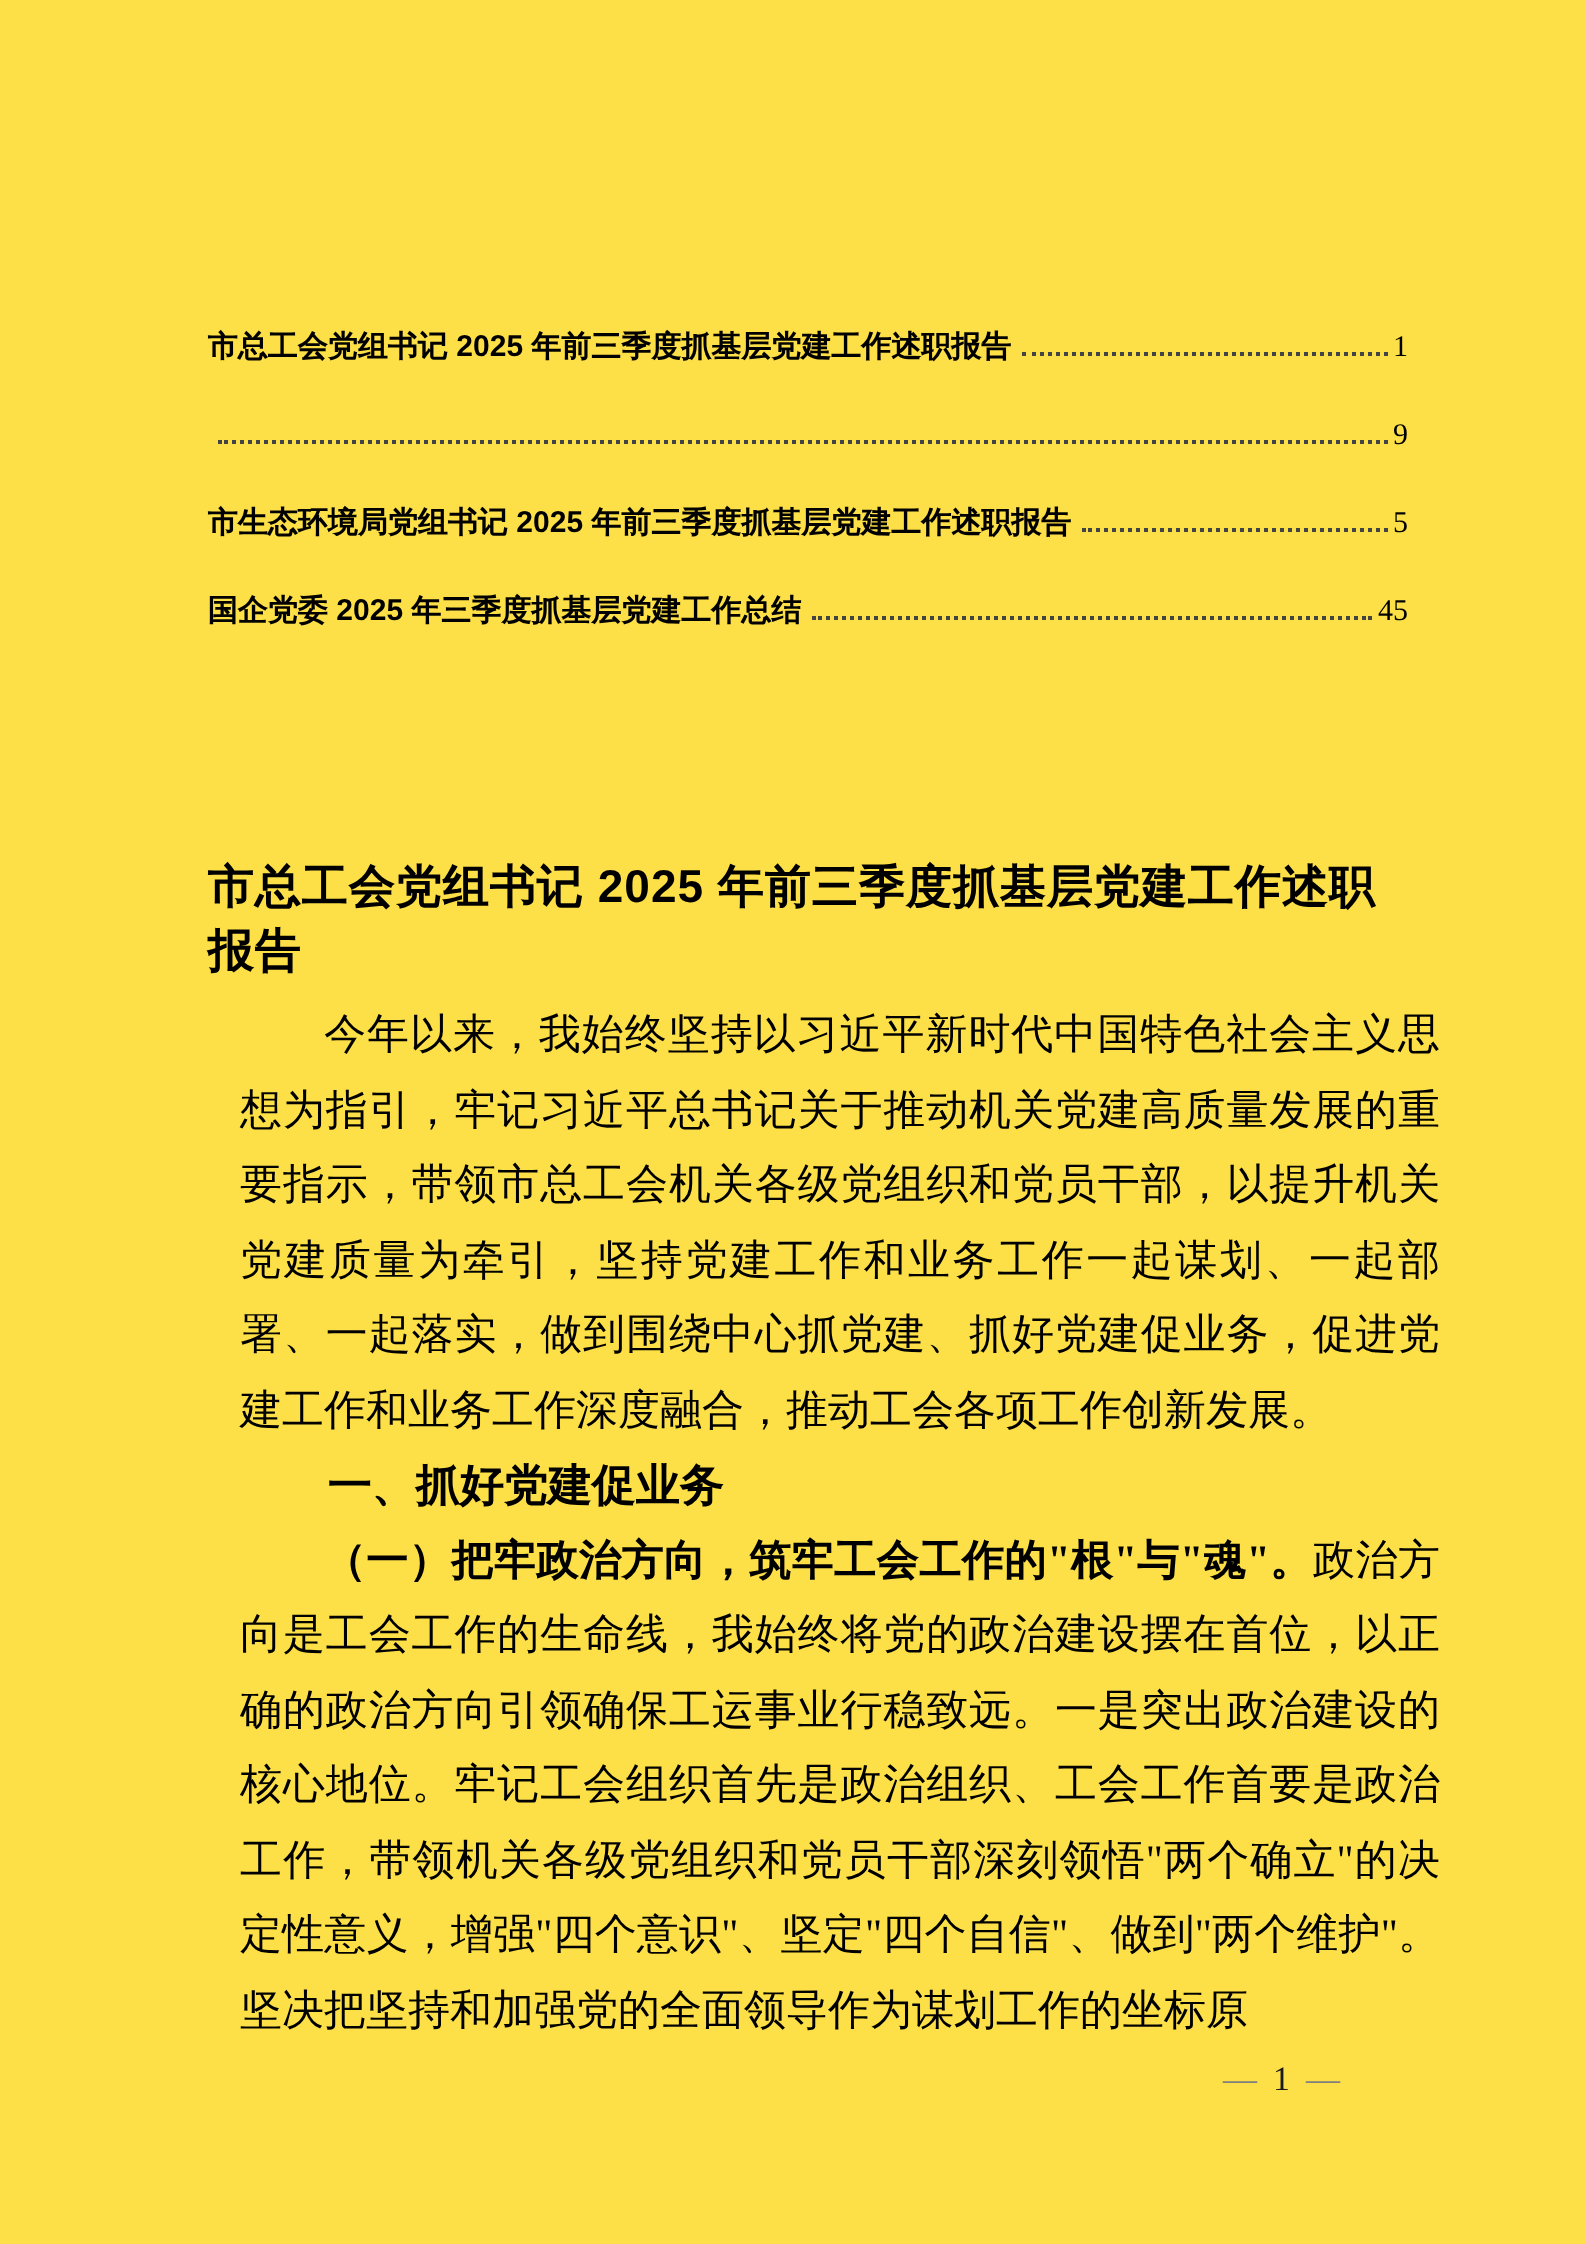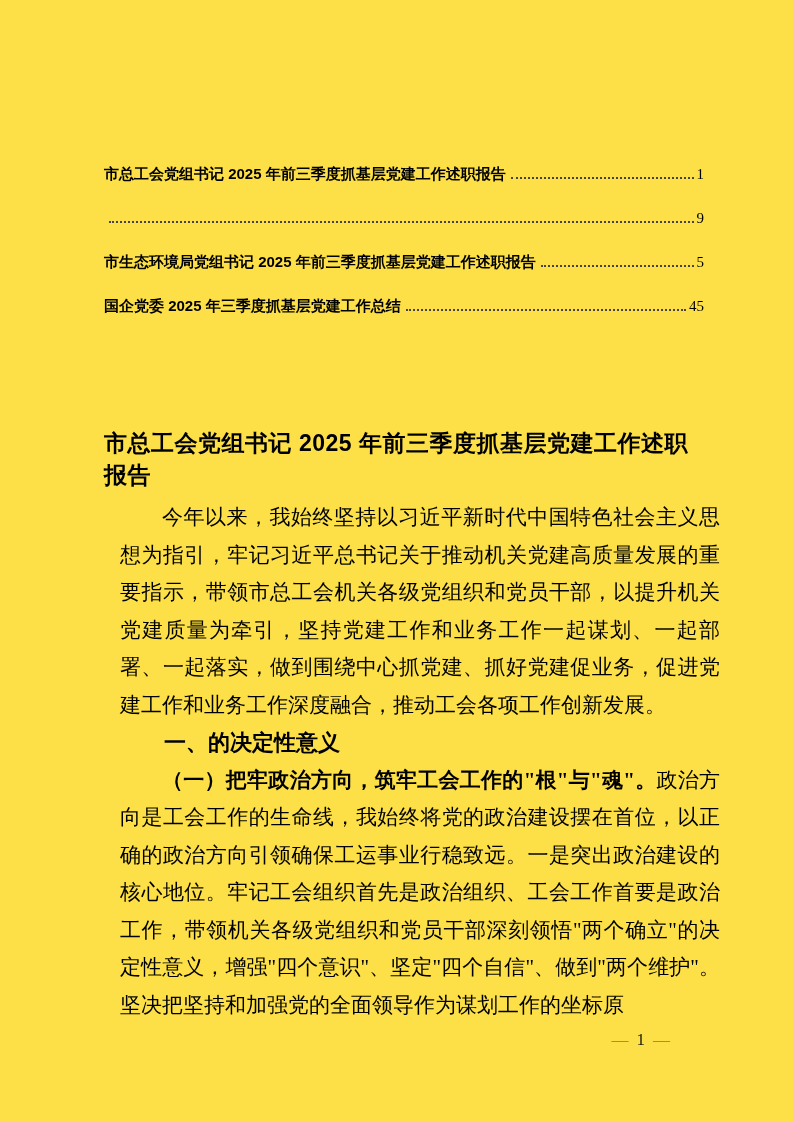--- a/index.html
+++ b/index.html
@@ -136,21 +136,21 @@
       <span class="toc-title">国企党委 2025 年三季度抓基层党建工作总结</span>
       <span class="toc-leader"></span>
       <span class="toc-page">45</span>
     </div>
   </div>
 
   <h1 class="doc-title">市总工会党组书记 2025 年前三季度抓基层党建工作述职报告</h1>
 
   <div class="doc-body">
     <p>今年以来，我始终坚持以习近平新时代中国特色社会主义思想为指引，牢记习近平总书记关于推动机关党建高质量发展的重要指示，带领市总工会机关各级党组织和党员干部，以提升机关党建质量为牵引，坚持党建工作和业务工作一起谋划、一起部署、一起落实，做到围绕中心抓党建、抓好党建促业务，促进党建工作和业务工作深度融合，推动工会各项工作创新发展。</p>
-    <h2 class="section-heading">一、的决定性意义</h2>
+    <h2 class="section-heading">一、抓好党建促业务</h2>
     <p><span class="para-lead">（一）把牢政治方向，筑牢工会工作的"根"与"魂"。</span><span>政治方向是工会工作的生命线，我始终将党的政治建设摆在首位，以正确的政治方向引领确保工运事业行稳致远。一是突出政治建设的核心地位。牢记工会组织首先是政治组织、工会工作首要是政治工作，带领机关各级党组织和党员干部深刻领悟"两个确立"的决定性意义，增强"四个意识"、坚定"四个自信"、做到"两个维护"。坚决把坚持和加强党的全面领导作为谋划工作的坐标原</span></p>
   </div>
 
   <div class="page-footer">
     <span class="footer-dash">—</span><span class="footer-num">1</span><span class="footer-dash">—</span>
   </div>
 
 </div>
 
 </body></html>

